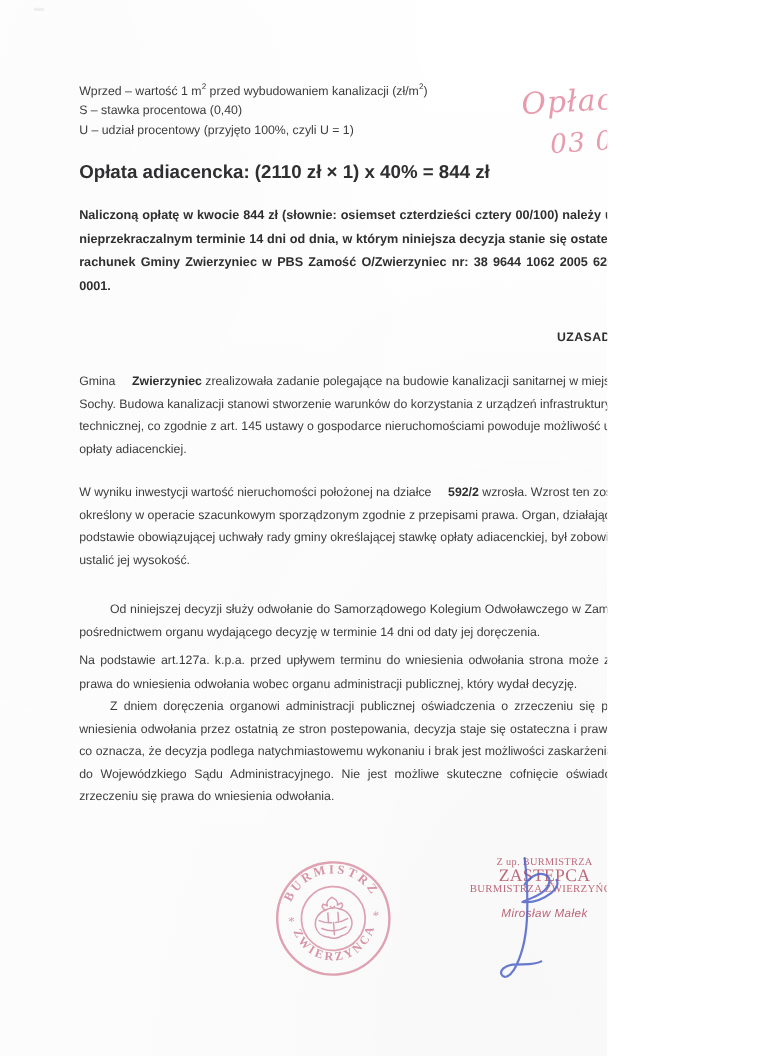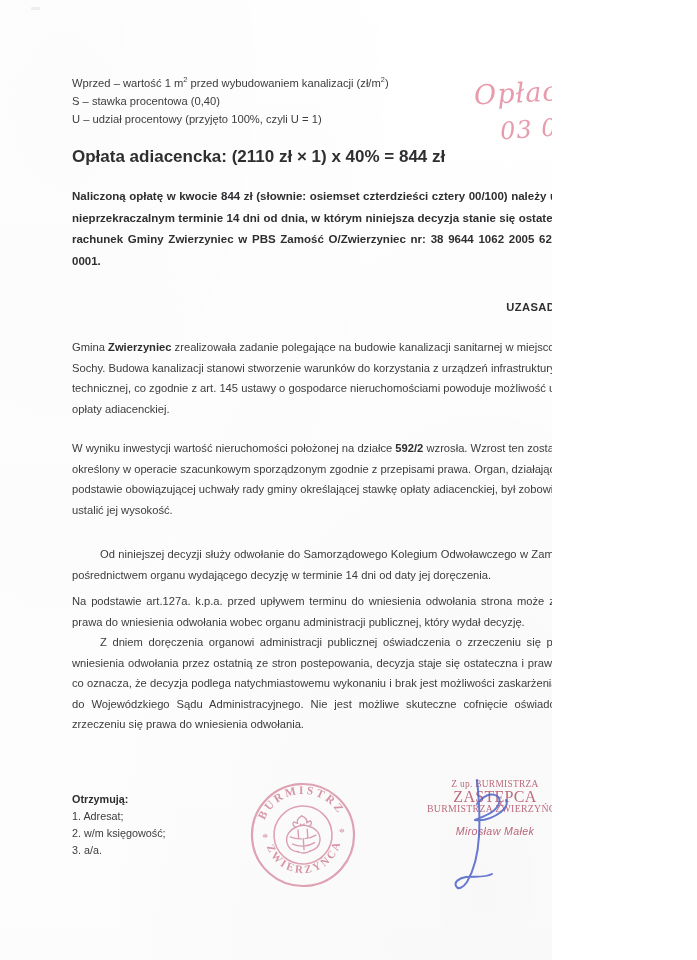--- a/index.html
+++ b/index.html
@@ -77,21 +77,21 @@
   .para {
     font-size: 11.2px;
     line-height: 20.5px;
     color: #3c3c3e;
   }
   .p-uz1 { margin-top: 24px; text-align: left; }
   .p-uz2 { margin-top: 19px; text-align: left; }
   .p-pz1 { margin-top: 24px; text-align: justify; text-indent: 28px; }
   .p-pz2 { margin-top: 6px; text-align: justify; }
   .p-pz3 { margin-top: 0px; text-align: justify; text-indent: 28px; }
-  b { font-weight: bold; color: #2d2d2f; }
+  b { font-weight: bold; color: #2d2d2f; margin-left: 12px; }
 
   
   .recipients {
     position: absolute;
     left: 72px;
     top: 791px;
     font-size: 10.8px;
     line-height: 17px;
     color: #3c3c3e;
   }
@@ -216,26 +216,20 @@
 
     <div class="para p-uz2"><span>W wyniku inwestycji wartość nieruchomości położonej na działce </span><b>592/2</b><span> wzrosła. Wzrost ten został określony w operacie szacunkowym sporządzonym zgodnie z przepisami prawa. Organ, działając na podstawie obowiązującej uchwały rady gminy określającej stawkę opłaty adiacenckiej, był zobowiązany ustalić jej wysokość.</span></div>
 
 
     <div class="para p-pz1">Od niniejszej decyzji służy odwołanie do Samorządowego Kolegium Odwoławczego w Zamościu za pośrednictwem organu wydającego decyzję w terminie 14 dni od daty jej doręczenia.</div>
     <div class="para p-pz2">Na podstawie art.127a. k.p.a.  przed upływem terminu do wniesienia odwołania strona może zrzec się prawa do wniesienia odwołania wobec organu administracji publicznej, który wydał decyzję.</div>
     <div class="para p-pz3">Z dniem doręczenia organowi administracji publicznej oświadczenia o zrzeczeniu się prawa do wniesienia odwołania przez ostatnią ze stron postepowania, decyzja staje się ostateczna i prawomocna, co oznacza, że decyzja podlega natychmiastowemu wykonaniu i brak jest możliwości zaskarżenia decyzji do Wojewódzkiego Sądu Administracyjnego. Nie jest możliwe skuteczne cofnięcie oświadczenia o zrzeczeniu się prawa do wniesienia odwołania.</div>
 
   </div>
 
-  <div class="recipients">
-    <div class="title">Otrzymują:</div>
-    <div>1. Adresat;</div>
-    <div>2. w/m księgowość;</div>
-    <div>3. a/a.</div>
-  </div>
 
   <div class="stamp-round">
     <svg width="112" height="112" viewBox="0 0 112 112" xmlns="http://www.w3.org/2000/svg">
       <defs>
         <path id="arcTop" d="M 56,56 m -41,0 a 41,41 0 1,1 82,0" fill="none"></path>
         <path id="arcBottom" d="M 56,56 m -38,0 a 38,38 0 1,0 76,0" fill="none"></path>
       </defs>
       <circle cx="56" cy="56" r="51" fill="none" stroke="#d98fa3" stroke-width="2.2"></circle>
       <circle cx="56" cy="56" r="29" fill="none" stroke="#d98fa3" stroke-width="1.6"></circle>
       <text font-family="'Liberation Serif', serif" font-size="11.5" fill="#cf7f96" letter-spacing="2.6" font-weight="bold">

